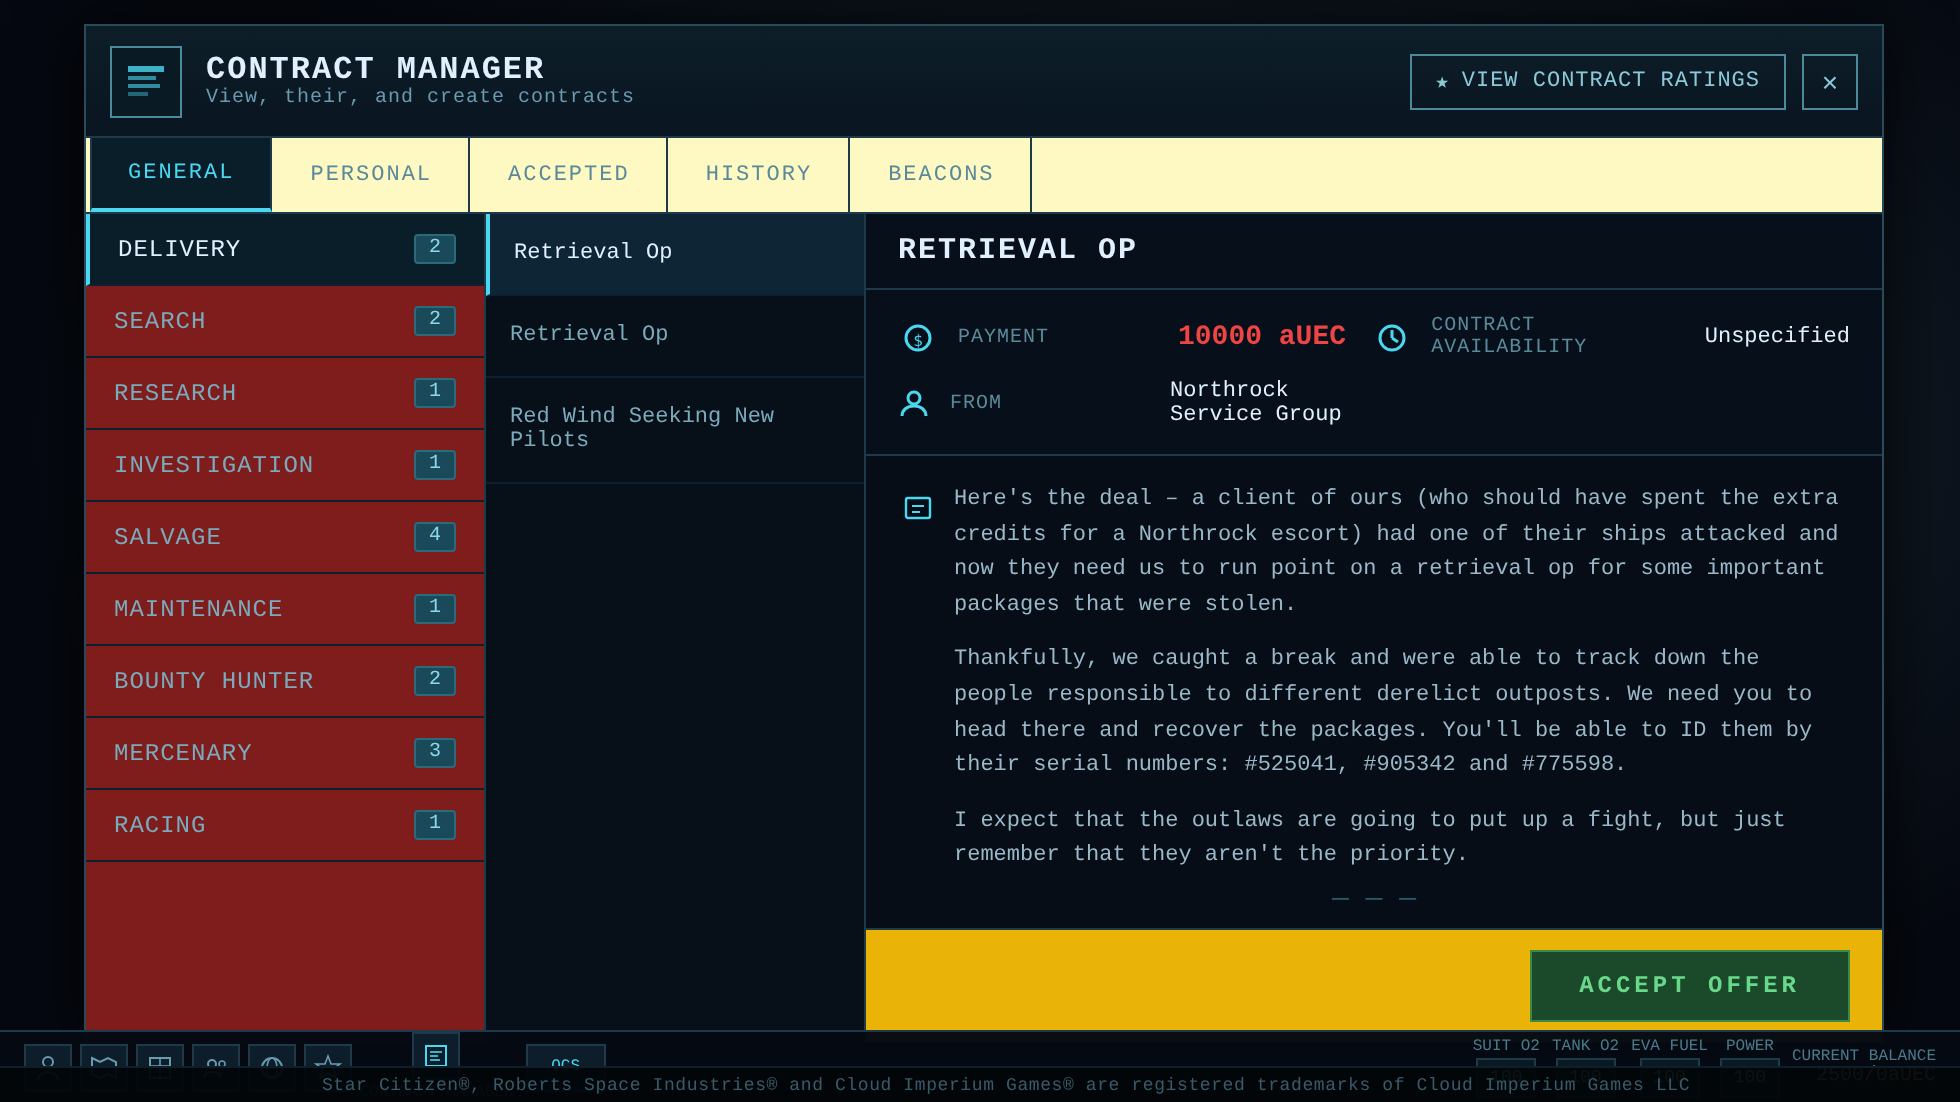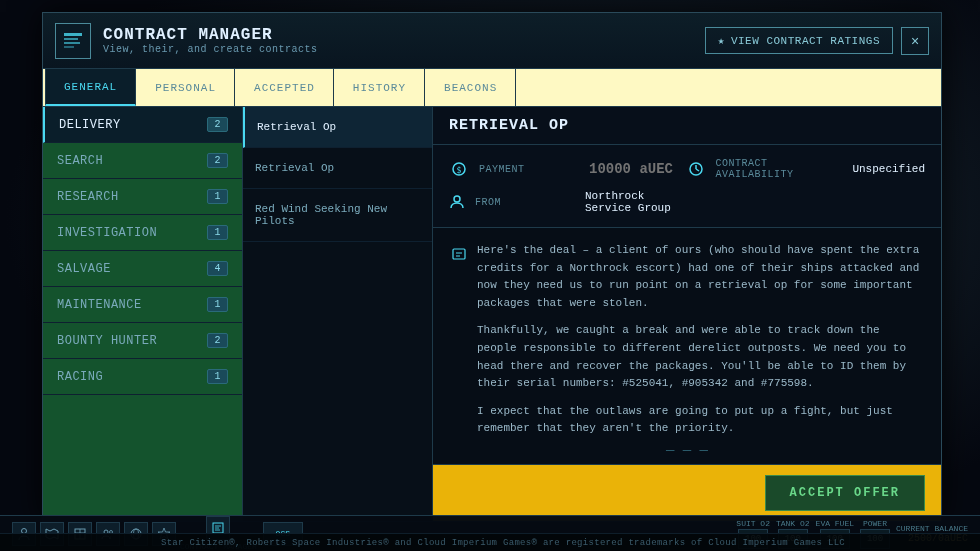--- a/index.html
+++ b/index.html
@@ -140,21 +140,21 @@
 
     .content-area {
       display: flex;
       height: calc(100% - 94px);
     }
 
     
     .sidebar {
       width: 200px;
       border-right: 1px solid #1e3a4a;
-      background: #14532d;
+      background: #7f1d1d;
       overflow-y: auto;
     }
 
     .sidebar-item {
       display: flex;
       align-items: center;
       justify-content: space-between;
       padding: 10px 14px;
       border-bottom: 1px solid #0e2030;
       cursor: pointer;
@@ -257,21 +257,21 @@
       min-width: 100px;
     }
 
     .meta-value {
       font-size: 11px;
       color: #e0f0ff;
     }
 
     .meta-value.payment {
       font-size: 14px;
-      color: #737373;
+      color: #ef4444;
       font-weight: bold;
     }
 
     .detail-body {
       flex: 1;
       padding: 14px 16px;
       overflow-y: auto;
       font-size: 11px;
       line-height: 1.6;
       color: #9ab8c8;
@@ -496,20 +496,24 @@
         <span>Salvage</span>
         <span class="sidebar-badge">4</span>
       </div>
       <div class="sidebar-item">
         <span>Maintenance</span>
         <span class="sidebar-badge">1</span>
       </div>
       <div class="sidebar-item">
         <span>Bounty Hunter</span>
         <span class="sidebar-badge">2</span>
+      </div>
+      <div class="sidebar-item">
+        <span>Mercenary</span>
+        <span class="sidebar-badge">3</span>
       </div>
       <div class="sidebar-item">
         <span>Racing</span>
         <span class="sidebar-badge">1</span>
       </div>
     </div>
 
     <div class="contract-list">
       <div class="contract-list-item active">
         <span>Retrieval Op</span>

